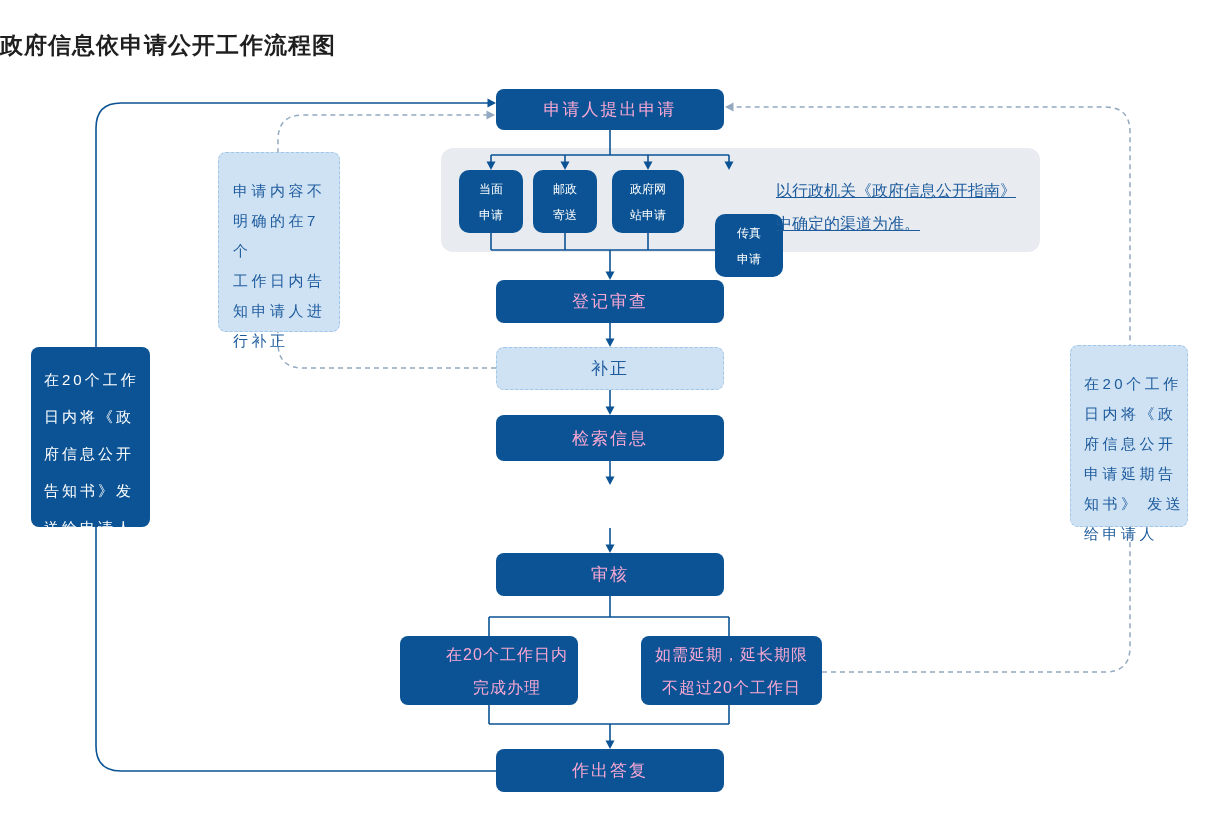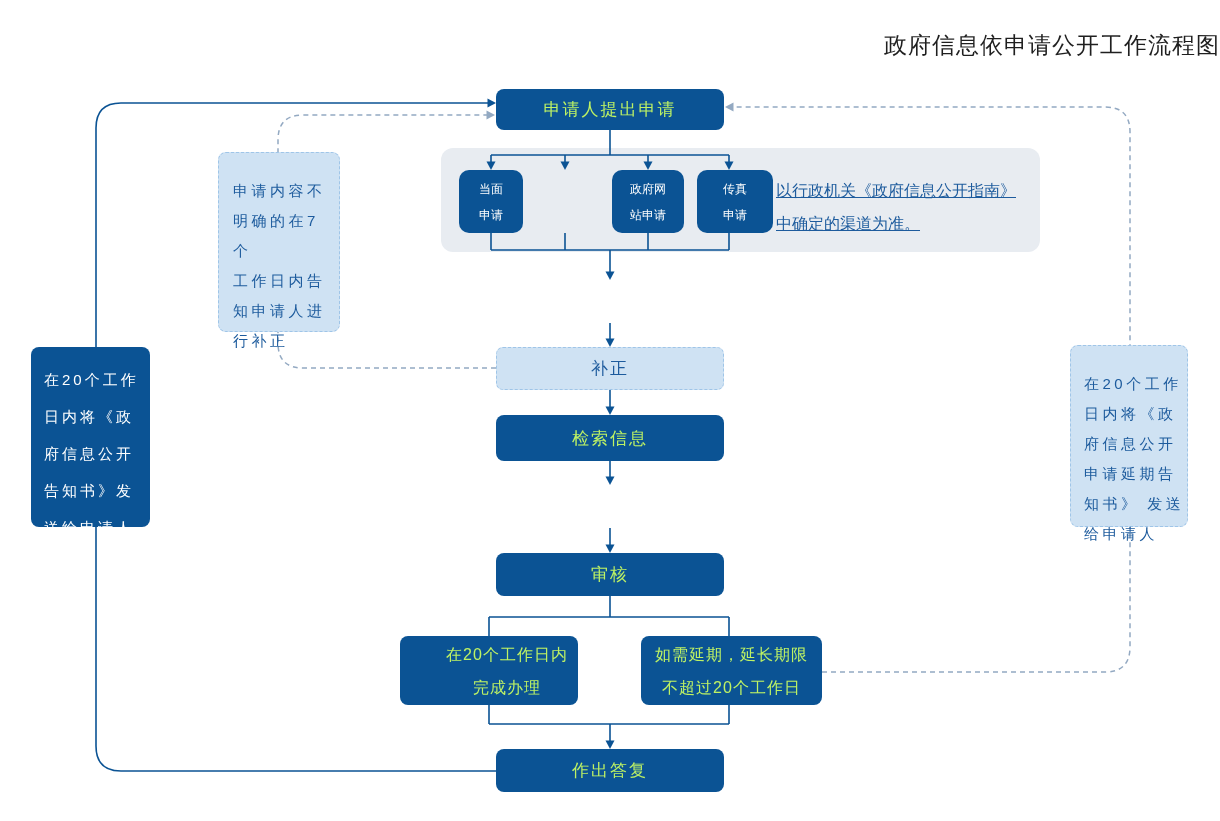--- a/index.html
+++ b/index.html
@@ -2,54 +2,54 @@
 <html><head>
 <meta charset="utf-8">
 <style>
   html,body{margin:0;padding:0;background:#fff;}
   #canvas{
     position:relative;width:1220px;height:821px;background:#ffffff;overflow:hidden;
     font-family:"Liberation Sans","DejaVu Sans",sans-serif;
   }
   .abs{position:absolute;box-sizing:border-box;}
   #title{
-    left:0;top:30px;width:1220px;text-align:right;
-    font-size:23px;font-weight:400;color:#1f1f1f;letter-spacing:1px;
+    left:0;top:30px;width:1220px;text-align:left;
+    font-size:23px;font-weight:700;color:#1f1f1f;letter-spacing:1px;
   }
   svg.wires{left:0;top:0;width:1220px;height:821px;pointer-events:none;}
   .panel{
     left:441px;top:148px;width:599px;height:104px;
     background:#e8ecf1;border-radius:12px;
   }
   .node{
     display:flex;align-items:center;justify-content:center;
-    background:#0b5394;color:#bef264;border-radius:8px;
+    background:#0b5394;color:#f9a8d4;border-radius:8px;
     font-size:17px;letter-spacing:2px;text-align:center;white-space:pre-line;
   }
   .node.light{
     background:#cfe2f3;color:#1d5b9d;
     border:1.6px dashed #9fc5e8;
   }
   .n-apply{left:496px;top:89px;width:228px;height:41px;}
   .n-register{left:496px;top:280px;width:228px;height:43px;}
-  .n-supplement{left:496px;top:347px;width:228px;height:43px;border-radius:7px;}
+  .n-supplement{left:496px;top:347px;width:228px;height:43px;}
   .n-search{left:496px;top:415px;width:228px;height:46px;}
   .n-third{left:496px;top:485px;width:228px;height:43px;}
   .n-review{left:496px;top:553px;width:228px;height:43px;}
   .n-reply{left:496px;top:749px;width:228px;height:43px;}
   .channel{
     display:flex;align-items:center;justify-content:center;
     background:#0b5394;color:#fff;border-radius:10px;
     font-size:12px;line-height:26px;text-align:center;white-space:pre-line;
     top:170px;height:63px;
   }
   .ch-1{left:459px;width:64px;}
   .ch-2{left:533px;width:64px;}
   .ch-3{left:612px;width:72px;}
-  .ch-4{left:697px;width:76px;}
+  .ch-4{left:715px;width:68px;margin-top:44px;}
   .caption{
     left:776px;top:174px;width:258px;
     color:#1d5b9d;font-size:16px;line-height:33px;white-space:pre-line;text-decoration:underline;
   }
   .n-complete{left:400px;top:636px;width:178px;height:69px;font-size:16px;letter-spacing:1px;line-height:33px;padding-left:36px;}
   .n-extend{left:641px;top:636px;width:181px;height:69px;font-size:16px;letter-spacing:1px;line-height:33px;}
   .note-dark{
     left:31px;top:347px;width:119px;height:180px;
     background:#0b5394;color:#fff;border-radius:8px;
     font-size:15px;line-height:37px;letter-spacing:3px;
@@ -121,28 +121,31 @@
     <g fill="#93a9c2" stroke="none">
       <path d="M495,115 l-8.5,-4.5 v9 z"></path>
       <path d="M725,107 l8.5,-4.5 v9 z"></path>
     </g>
   </svg>
 
   <div class="abs node n-apply">申请人提出申请</div>
 
   <div class="abs channel ch-1">当面
 申请</div>
+  <div class="abs channel ch-2">邮政
+寄送</div>
   <div class="abs channel ch-3">政府网
 站申请</div>
   <div class="abs channel ch-4">传真
 申请</div>
 
   <div class="abs caption">以行政机关《政府信息公开指南》
 中确定的渠道为准。</div>
 
+  <div class="abs node n-register">登记审查</div>
   <div class="abs node light n-supplement">补正</div>
   <div class="abs node n-search">检索信息</div>
   <div class="abs node n-review">审核</div>
 
   <div class="abs node n-complete">在20个工作日内
 完成办理</div>
   <div class="abs node n-extend">如需延期，延长期限
 不超过20个工作日</div>
 
   <div class="abs node n-reply">作出答复</div>

